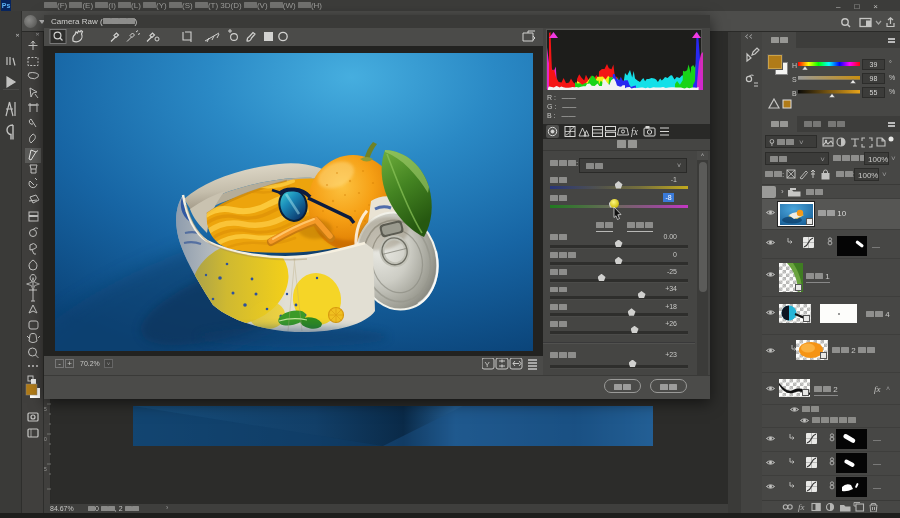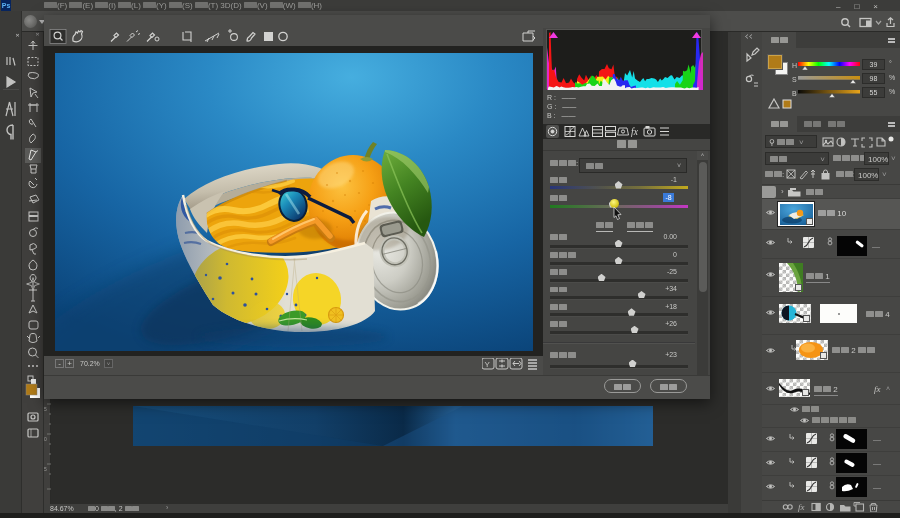--- a/index.html
+++ b/index.html
@@ -460,20 +460,23 @@
         <path d="M48,1.5 a3.5,3.5 0 0 1 0,7 z" fill="#b5b5b3" stroke="none"></path>
 <path d="M58,3 h4 l1.5,1.5 h5 v5 h-10.5 z" fill="#b5b5b3" stroke="none"></path>
 <rect x="74" y="2" width="7.5" height="7"></rect>
         <path d="M74,4 h-2 v-3.5 h6" stroke-width=".9"></path>
 <path d="M88,3 h7 l-.8,7 h-5.4 z M89.5,3 v-1.5 h4 V3 M90.5,5 v3 M92.5,5 v3 M94.5,5 v3" stroke-width=".9"></path>
       </g>
     </svg>
 </div>
 
 <div id="acr" class="ab" style="left:44px;top:15px;width:666px;height:384px;background:#4b4b49;box-shadow:0 4px 14px rgba(0,0,0,.55)">
+  <div class="ab" style="left:0;top:0;width:666px;height:13px;background:#3a3a38;color:#d2d2d0;font-size:8px">
+    <span class="ab row" style="left:7px;top:2px">Camera Raw (<span class="c" style="width:8px"></span><span class="c" style="width:8px"></span><span class="c" style="width:8px"></span><span class="c" style="width:8px"></span>)</span>
+  </div>
 
   <svg id="acrtools" class="ab" style="left:0;top:13px" width="499" height="18" viewBox="0 0 499 18">
   <rect x="6" y="1.5" width="16" height="14" fill="#2e2e2c" stroke="#888" stroke-width=".8"></rect>
   <g fill="none" stroke="#d2d2d0" stroke-width="1.2">
   <circle cx="13.5" cy="7.5" r="3.4"></circle>
         <line x1="16" y1="10" x2="18.5" y2="12.5"></line>
   <path d="M29,13 c-.5,-3 .5,-5.5 2,-6.5 l1,-2.5 l1.5,1 l1,-2 l1.5,1 l1,-1.5 l1.5,1 l-1,2.5 c1,2 .5,5 -1.5,6.5 c-2,1.5 -5,1.5 -7,.5 z"></path>
   <path d="M67,13.5 l4.5,-4.5 m0,0 l-1.5,-1.5 l2.5,-2.5 l2,2 l-2.5,2.5 z"></path>
   <path d="M83,13.5 l4.5,-4.5 m0,0 l-1.5,-1.5 l2.5,-2.5 l2,2 l-2.5,2.5 z M92,4 l2,-1.5 M94,6.5 l2,-1" stroke-width="1"></path>
   <path d="M103,13.5 l4.5,-4.5 m0,0 l-1.5,-1.5 l2.5,-2.5 l2,2 l-2.5,2.5 z"></path>

